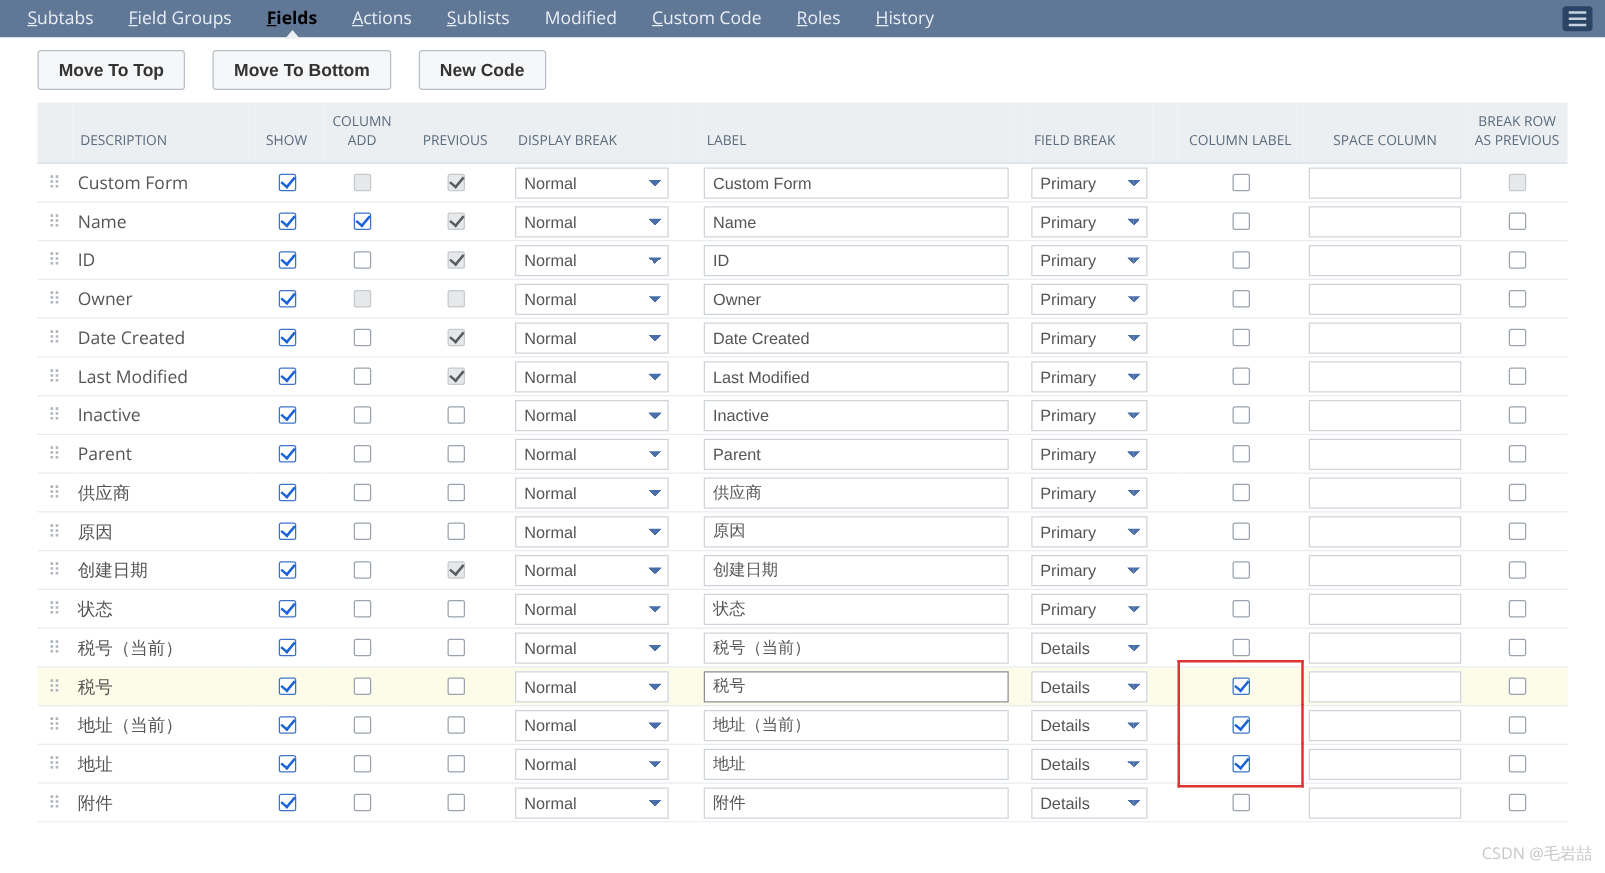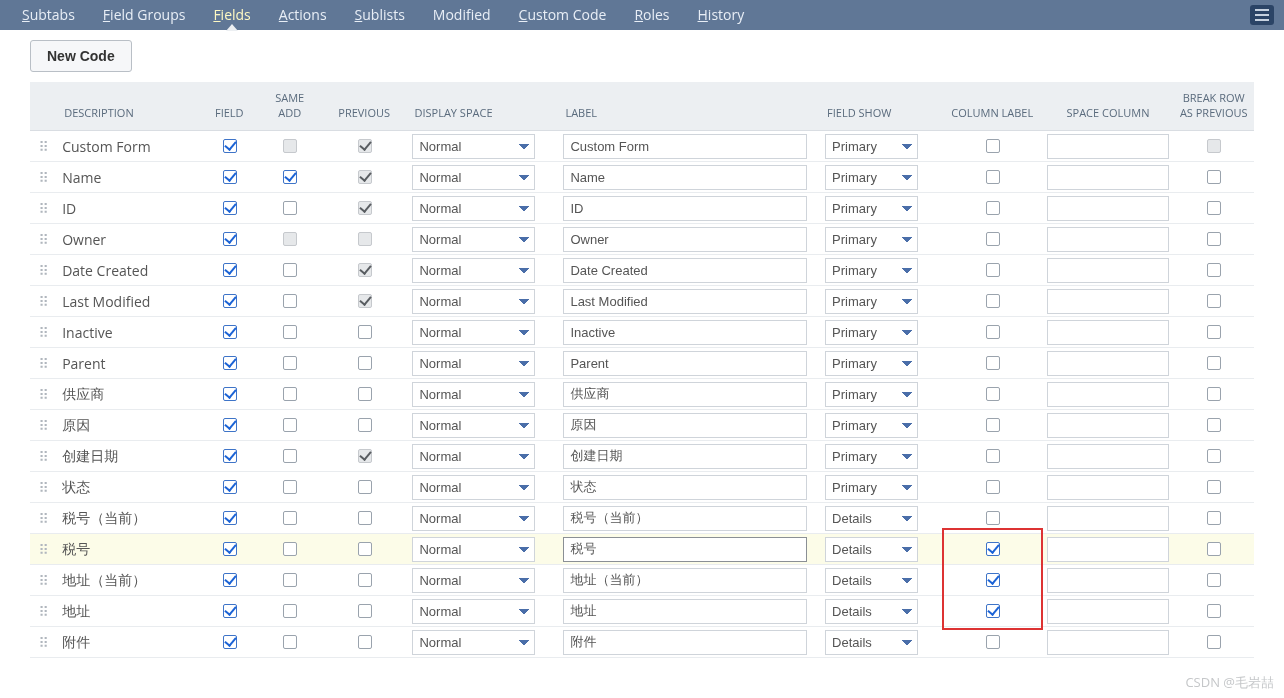--- a/index.html
+++ b/index.html
@@ -20,22 +20,22 @@
   }
   .tabbar .tab {
     color: #e8eef6;
     padding: 0 14px;
     line-height: 30px;
     font-size: 14px;
     cursor: pointer;
     position: relative;
   }
   .tabbar .tab.active {
-    color: #fef9c3;
-    font-weight: 400;
+    color: #000000;
+    font-weight: 700;
   }
   .tabbar .tab.active::after {
     content: '';
     position: absolute;
     bottom: -1px;
     left: 50%;
     margin-left: -6px;
     width: 0; height: 0;
     border-left: 6px solid transparent;
     border-right: 6px solid transparent;
@@ -198,20 +198,22 @@
     <div class="tab"><span class="underline">H</span>istory</div>
     <div class="spacer"></div>
   <div class="hamburger">
       <span></span>
       <span></span>
       <span></span>
     </div>
 </div>
 
 <div class="actionbar">
+  <button class="btn">Move To Top</button>
+  <button class="btn">Move To Bottom</button>
   <button class="btn">New Code</button>
 </div>
 
 <div class="gridwrap">
 <table class="grid">
   <colgroup>
     <col class="c-handle">
         <col class="c-desc">
         <col class="c-show">
         <col class="c-qa">
@@ -223,28 +225,28 @@
         <col class="c-fg">
     <col class="c-gap3">
         <col class="c-cb">
         <col class="c-sb">
         <col class="c-srap">
   </colgroup>
   <thead>
     <tr>
       <th></th>
       <th>DESCRIPTION</th>
-      <th class="center">FIELD</th>
-      <th class="center">SAME ADD</th>
+      <th class="center">SHOW</th>
+      <th class="center">COLUMN ADD</th>
       <th class="center">PREVIOUS</th>
-      <th>DISPLAY SPACE</th>
+      <th>DISPLAY BREAK</th>
       <th></th>
       <th>LABEL</th>
       <th></th>
-      <th>FIELD SHOW</th>
+      <th>FIELD BREAK</th>
       <th></th>
       <th class="center">COLUMN LABEL</th>
       <th class="center">SPACE COLUMN</th>
       <th class="center">BREAK ROW AS PREVIOUS</th>
     </tr>
   </thead>
   <tbody id="grid-body">
         <tr>
           <td class="handle">⠿</td>
           <td class="desc">Custom Form</td>

